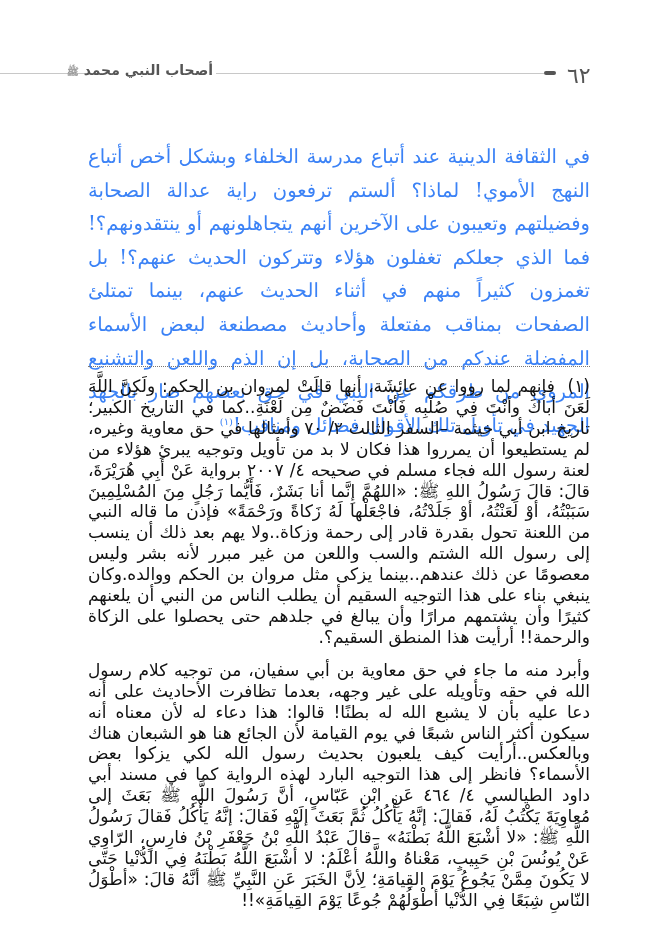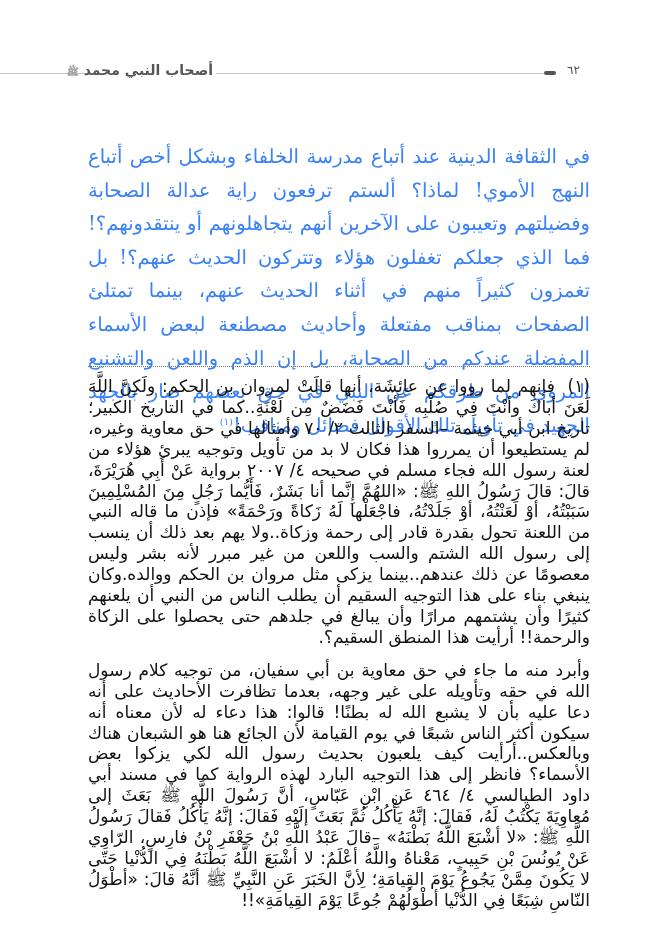--- a/index.html
+++ b/index.html
@@ -5,21 +5,21 @@
   html, body { margin: 0; padding: 0; background: #ffffff; }
   body { width: 669px; height: 944px; position: relative; overflow: hidden; }
   .page { position: absolute; left: 0; top: 0; width: 669px; height: 944px; }
 
   
   .header { position: absolute; top: 62px; left: 0; width: 669px; height: 24px; }
   .rule { position: absolute; top: 11px; height: 1px; background: #c8c8c8; }
   .rule-left { left: 0; width: 100px; }
   .rule-mid { left: 216px; width: 328px; }
   .dash { position: absolute; left: 544px; top: 9px; width: 12px; height: 4px; background: #555; border-radius: 2px; }
-  .page-num { position: absolute; left: 567px; top: 1px; font-family: "DejaVu Sans", sans-serif; font-size: 12px; color: #555; direction: rtl; }
+  .page-num { position: absolute; left: 567px; top: 1px; font-family: "DejaVu Sans", sans-serif; font-size: 22px; color: #555; direction: rtl; }
   .running-title { position: absolute; left: 105px; top: 0px; width: 108px; text-align: center; font-family: "DejaVu Sans", sans-serif; font-size: 14px; font-weight: bold; color: #555; direction: rtl; white-space: nowrap; }
   .pbuh { font-size: 10px; color: #999; }
 
   
   .main-text { position: absolute; left: 88px; top: 140px; width: 502px; direction: rtl; text-align: justify; text-align-last: right; font-family: "DejaVu Serif", serif; font-size: 19.5px; line-height: 33.6px; color: #3b82f6; }
   .main-text p { margin: 0; }
   .fnref { font-size: 10px; vertical-align: super; line-height: 0; }
 
   .separator { position: absolute; left: 88px; top: 366px; width: 502px; border-top: 1px dotted #777; }
 

